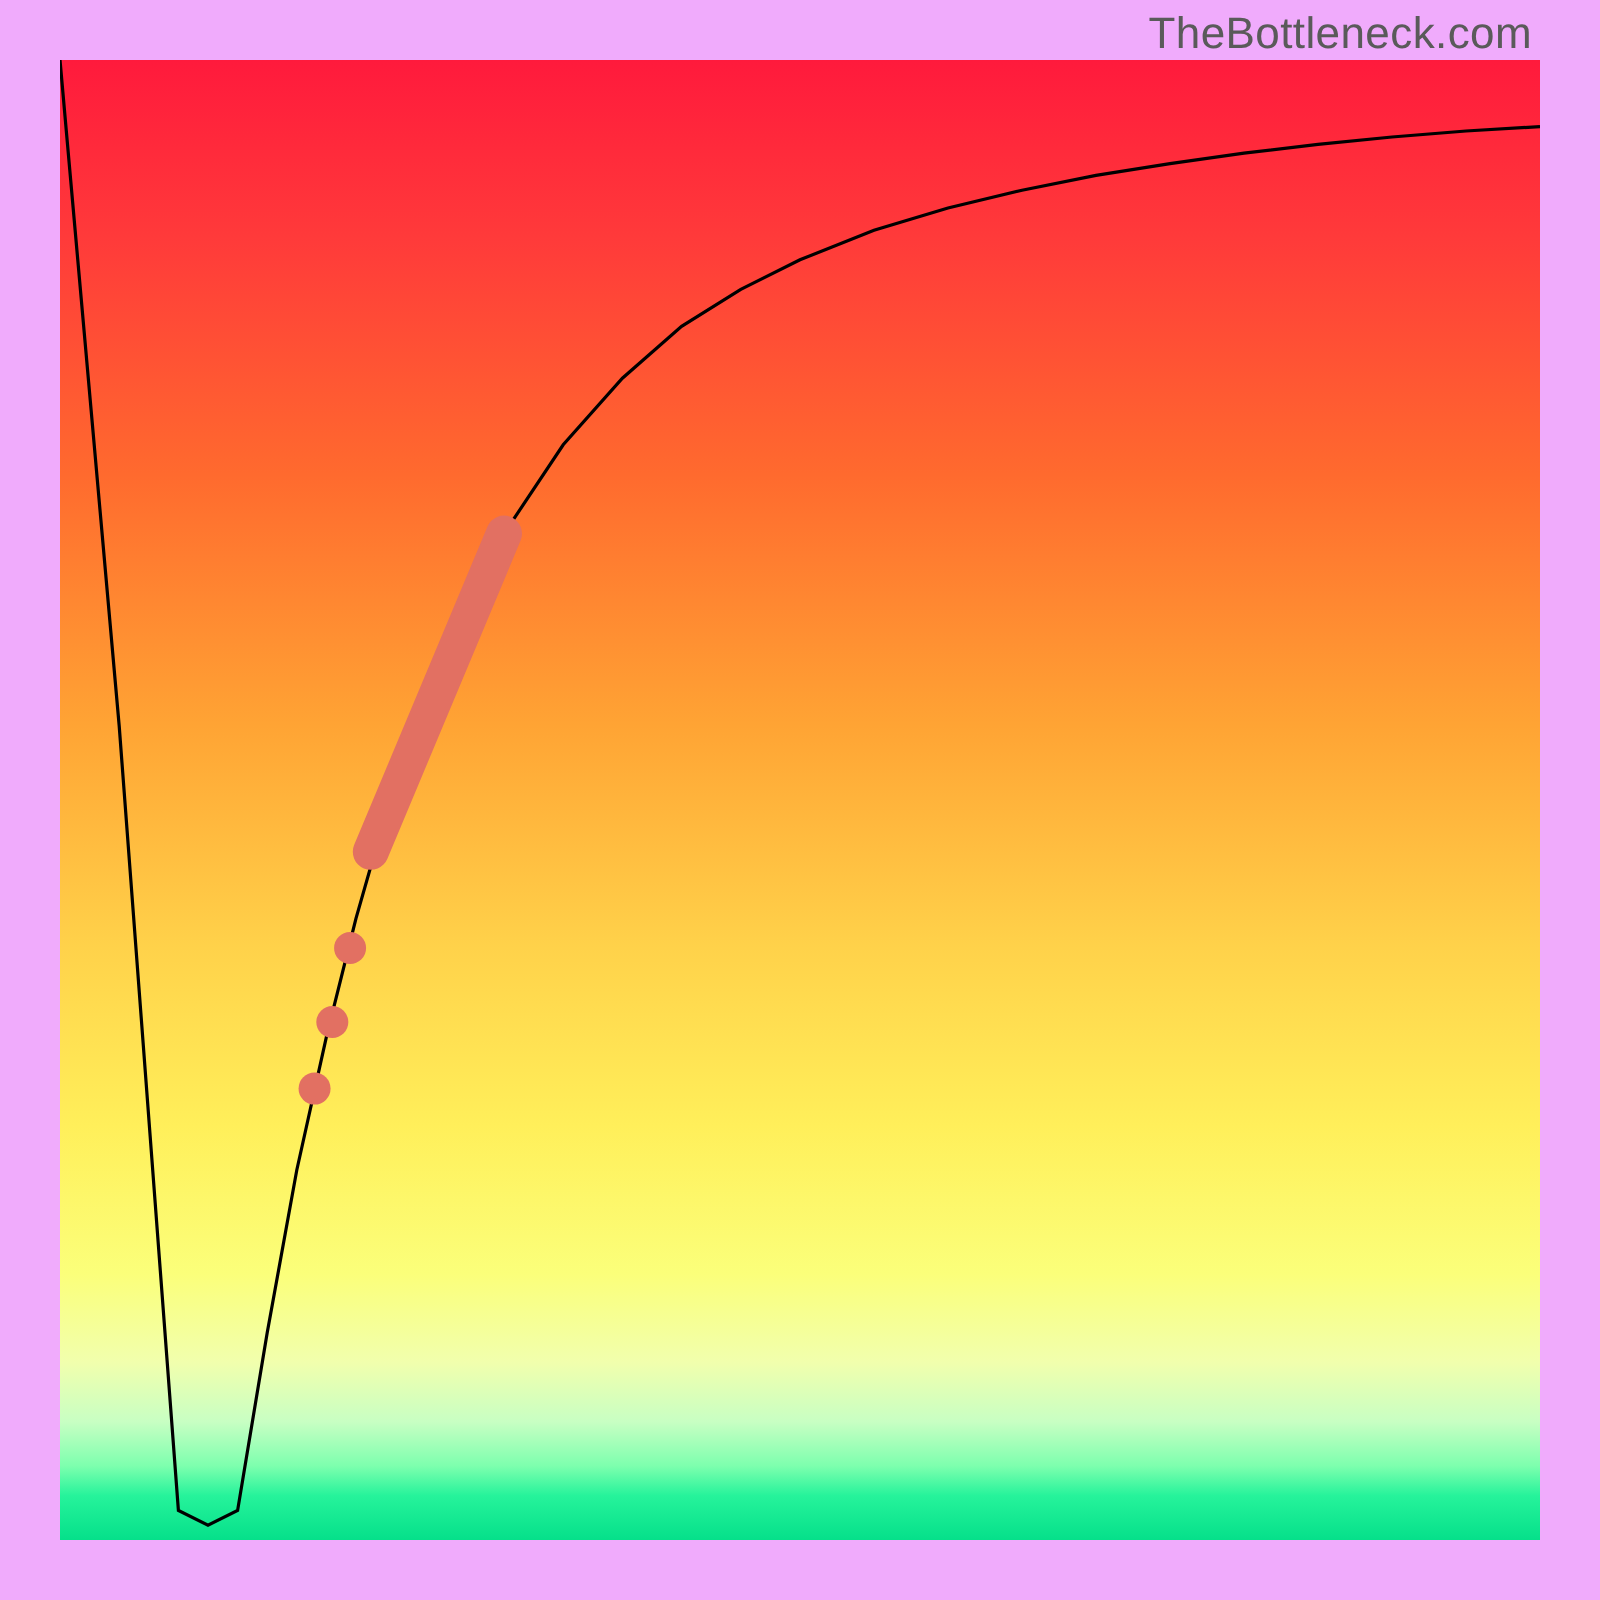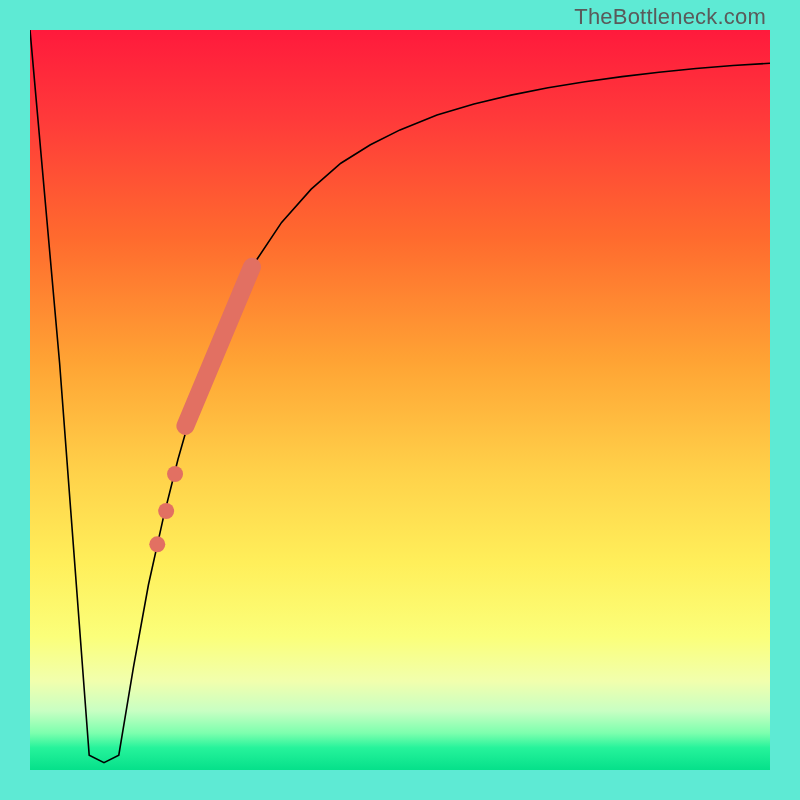--- a/index.html
+++ b/index.html
@@ -8,21 +8,21 @@
     width: 800px;
     height: 800px;
     overflow: hidden;
     background: #000;
     font-family: Arial, Helvetica, sans-serif;
   }
   .frame {
     position: relative;
     width: 800px;
     height: 800px;
-    background: #5eead4;
+    background: #f0abfc;
   }
   .plot-area {
     position: absolute;
     left: 30px;
     top: 30px;
     width: 740px;
     height: 740px;
     background: linear-gradient(
       to bottom,
       #ff1a3c 0%,

